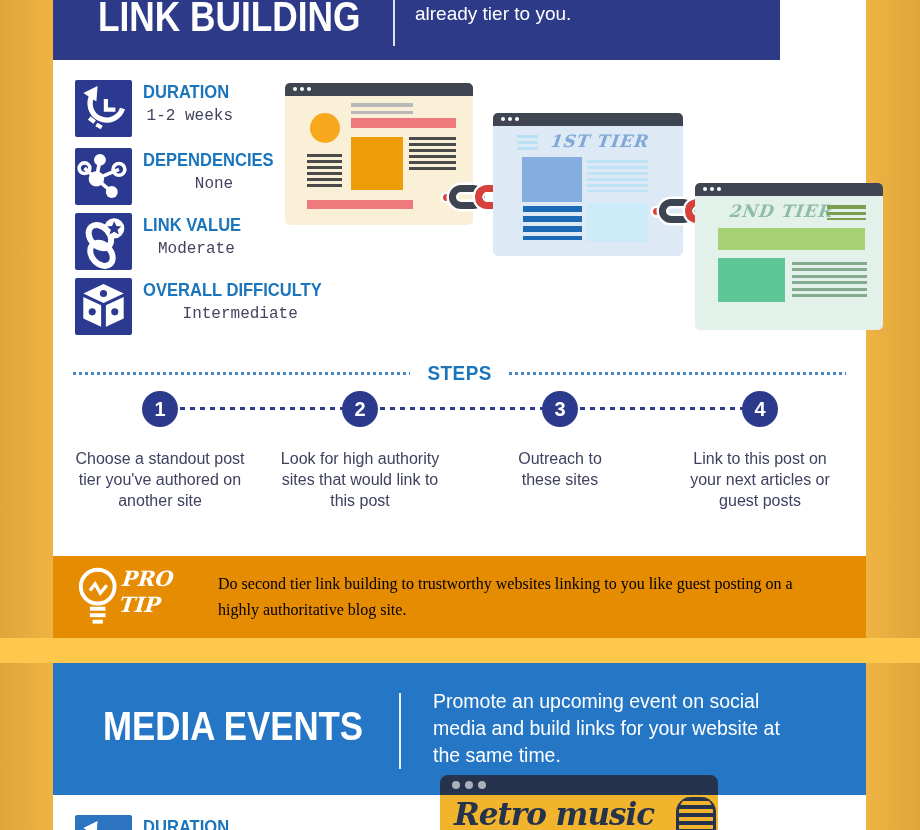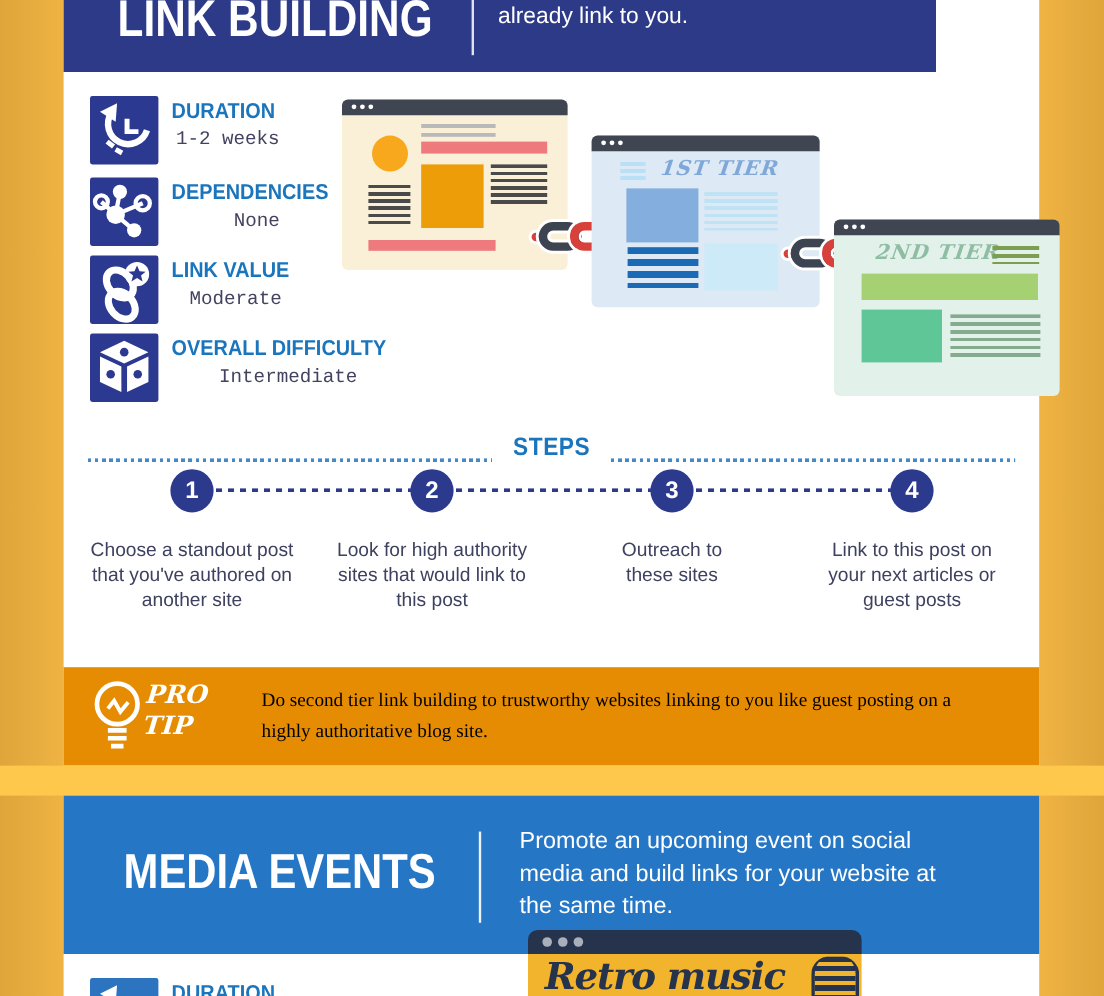--- a/index.html
+++ b/index.html
@@ -37,21 +37,21 @@
     font-size:17px;letter-spacing:1px;transform:skewX(-8deg);white-space:nowrap;}
 
   
   .chain{position:absolute;width:74px;height:26px;}
   .chain .stub-l{position:absolute;left:0;top:10px;width:12px;height:7px;border-radius:4px;background:#d8403c;box-shadow:0 0 0 2.5px #fff;}
   .chain .ring-dark{position:absolute;left:6px;top:1px;width:22px;height:10px;border:7px solid #3d4451;border-radius:13px;box-shadow:0 0 0 2.5px #fff, inset 0 0 0 2.5px #fff;}
   .chain .ring-red{position:absolute;left:32px;top:1px;width:22px;height:10px;border:7px solid #d8403c;border-radius:13px;box-shadow:0 0 0 2.5px #fff, inset 0 0 0 2.5px #fff;}
   .chain .stub-r{position:absolute;left:64px;top:10px;width:10px;height:7px;border-radius:4px;background:#3d4451;box-shadow:0 0 0 2.5px #fff;}
 
   
-  .steps-head{position:absolute;left:20px;top:361px;width:773px;display:flex;align-items:flex-end;gap:14px;}
+  .steps-head{position:absolute;left:20px;top:361px;width:773px;display:flex;align-items:center;gap:14px;}
   .dotline{flex:1;height:3px;background:repeating-linear-gradient(90deg,#4488c8 0 3px,transparent 3px 6px);}
   .steps-title{color:#1a75bc;font-size:21px;font-weight:bold;letter-spacing:.5px;transform:scaleX(.9);}
   .steps-dash{position:absolute;left:107px;top:407px;width:600px;height:3px;
     background:repeating-linear-gradient(90deg,#2b3a8c 0 5px,transparent 5px 10px);}
   .step-circle{position:absolute;top:391px;width:36px;height:36px;border-radius:50%;background:#2b3a8c;
     color:#fff;font-size:20px;font-weight:bold;display:flex;align-items:center;justify-content:center;}
   .step-text{position:absolute;top:448px;text-align:center;color:#3e415f;font-size:16px;line-height:21px;}
 
   
   .protip{position:absolute;left:0;top:556px;width:813px;height:82px;background:#e68c03;}
@@ -82,21 +82,21 @@
 </style>
 </head>
 <body>
 
 <div class="stage">
   <div class="content">
 
     <div class="header">
       <div class="header-title">LINK BUILDING</div>
       <div class="header-divider"></div>
-      <div class="header-sub">already link to you.</div>
+      <div class="header-sub">already tier to you.</div>
     </div>
 
     <div class="stat" style="top:80px">
       <div class="stat-icon">
         <svg width="57" height="57" viewBox="0 0 48 48" fill="none" stroke="#fff">
           <path d="M15 12 A 14 14 0 1 0 40 24" stroke-width="4.5"></path>
           <polygon points="7,11 19,5 18,18" fill="#fff" stroke="none"></polygon>
           <path d="M12 32 l4.5 3.5" stroke-width="3.5"></path>
           <path d="M18 37.5 l4.5 2.5" stroke-width="3.5"></path>
           <path d="M26 16 L26 25 L34 25" stroke-width="3.5"></path>
@@ -237,21 +237,21 @@
       <div class="steps-title">STEPS</div>
       <div class="dotline"></div>
     </div>
     <div class="steps-dash"></div>
 
     <div class="step-circle" style="left:89px">1</div>
     <div class="step-circle" style="left:289px">2</div>
     <div class="step-circle" style="left:489px">3</div>
     <div class="step-circle" style="left:689px">4</div>
 
-    <div class="step-text" style="left:10px;width:194px">Choose a standout post that you've authored on another site</div>
+    <div class="step-text" style="left:10px;width:194px">Choose a standout post tier you've authored on another site</div>
     <div class="step-text" style="left:221px;width:172px">Look for high authority sites that would link to this post</div>
     <div class="step-text" style="left:447px;width:120px">Outreach to these sites</div>
     <div class="step-text" style="left:637px;width:140px">Link to this post on your next articles or guest posts</div>
 
     <div class="protip">
       <svg width="52" height="66" viewBox="0 0 40 50" style="position:absolute;left:20px;top:8px">
         <circle cx="19" cy="17" r="13" fill="none" stroke="#fff" stroke-width="3"></circle>
         <polyline points="13,20 17,15 21,22 26,16" fill="none" stroke="#fff" stroke-width="2.5"></polyline>
         <line x1="13" y1="34" x2="25" y2="34" stroke="#fff" stroke-width="3"></line>
         <line x1="13" y1="39" x2="25" y2="39" stroke="#fff" stroke-width="3"></line>

